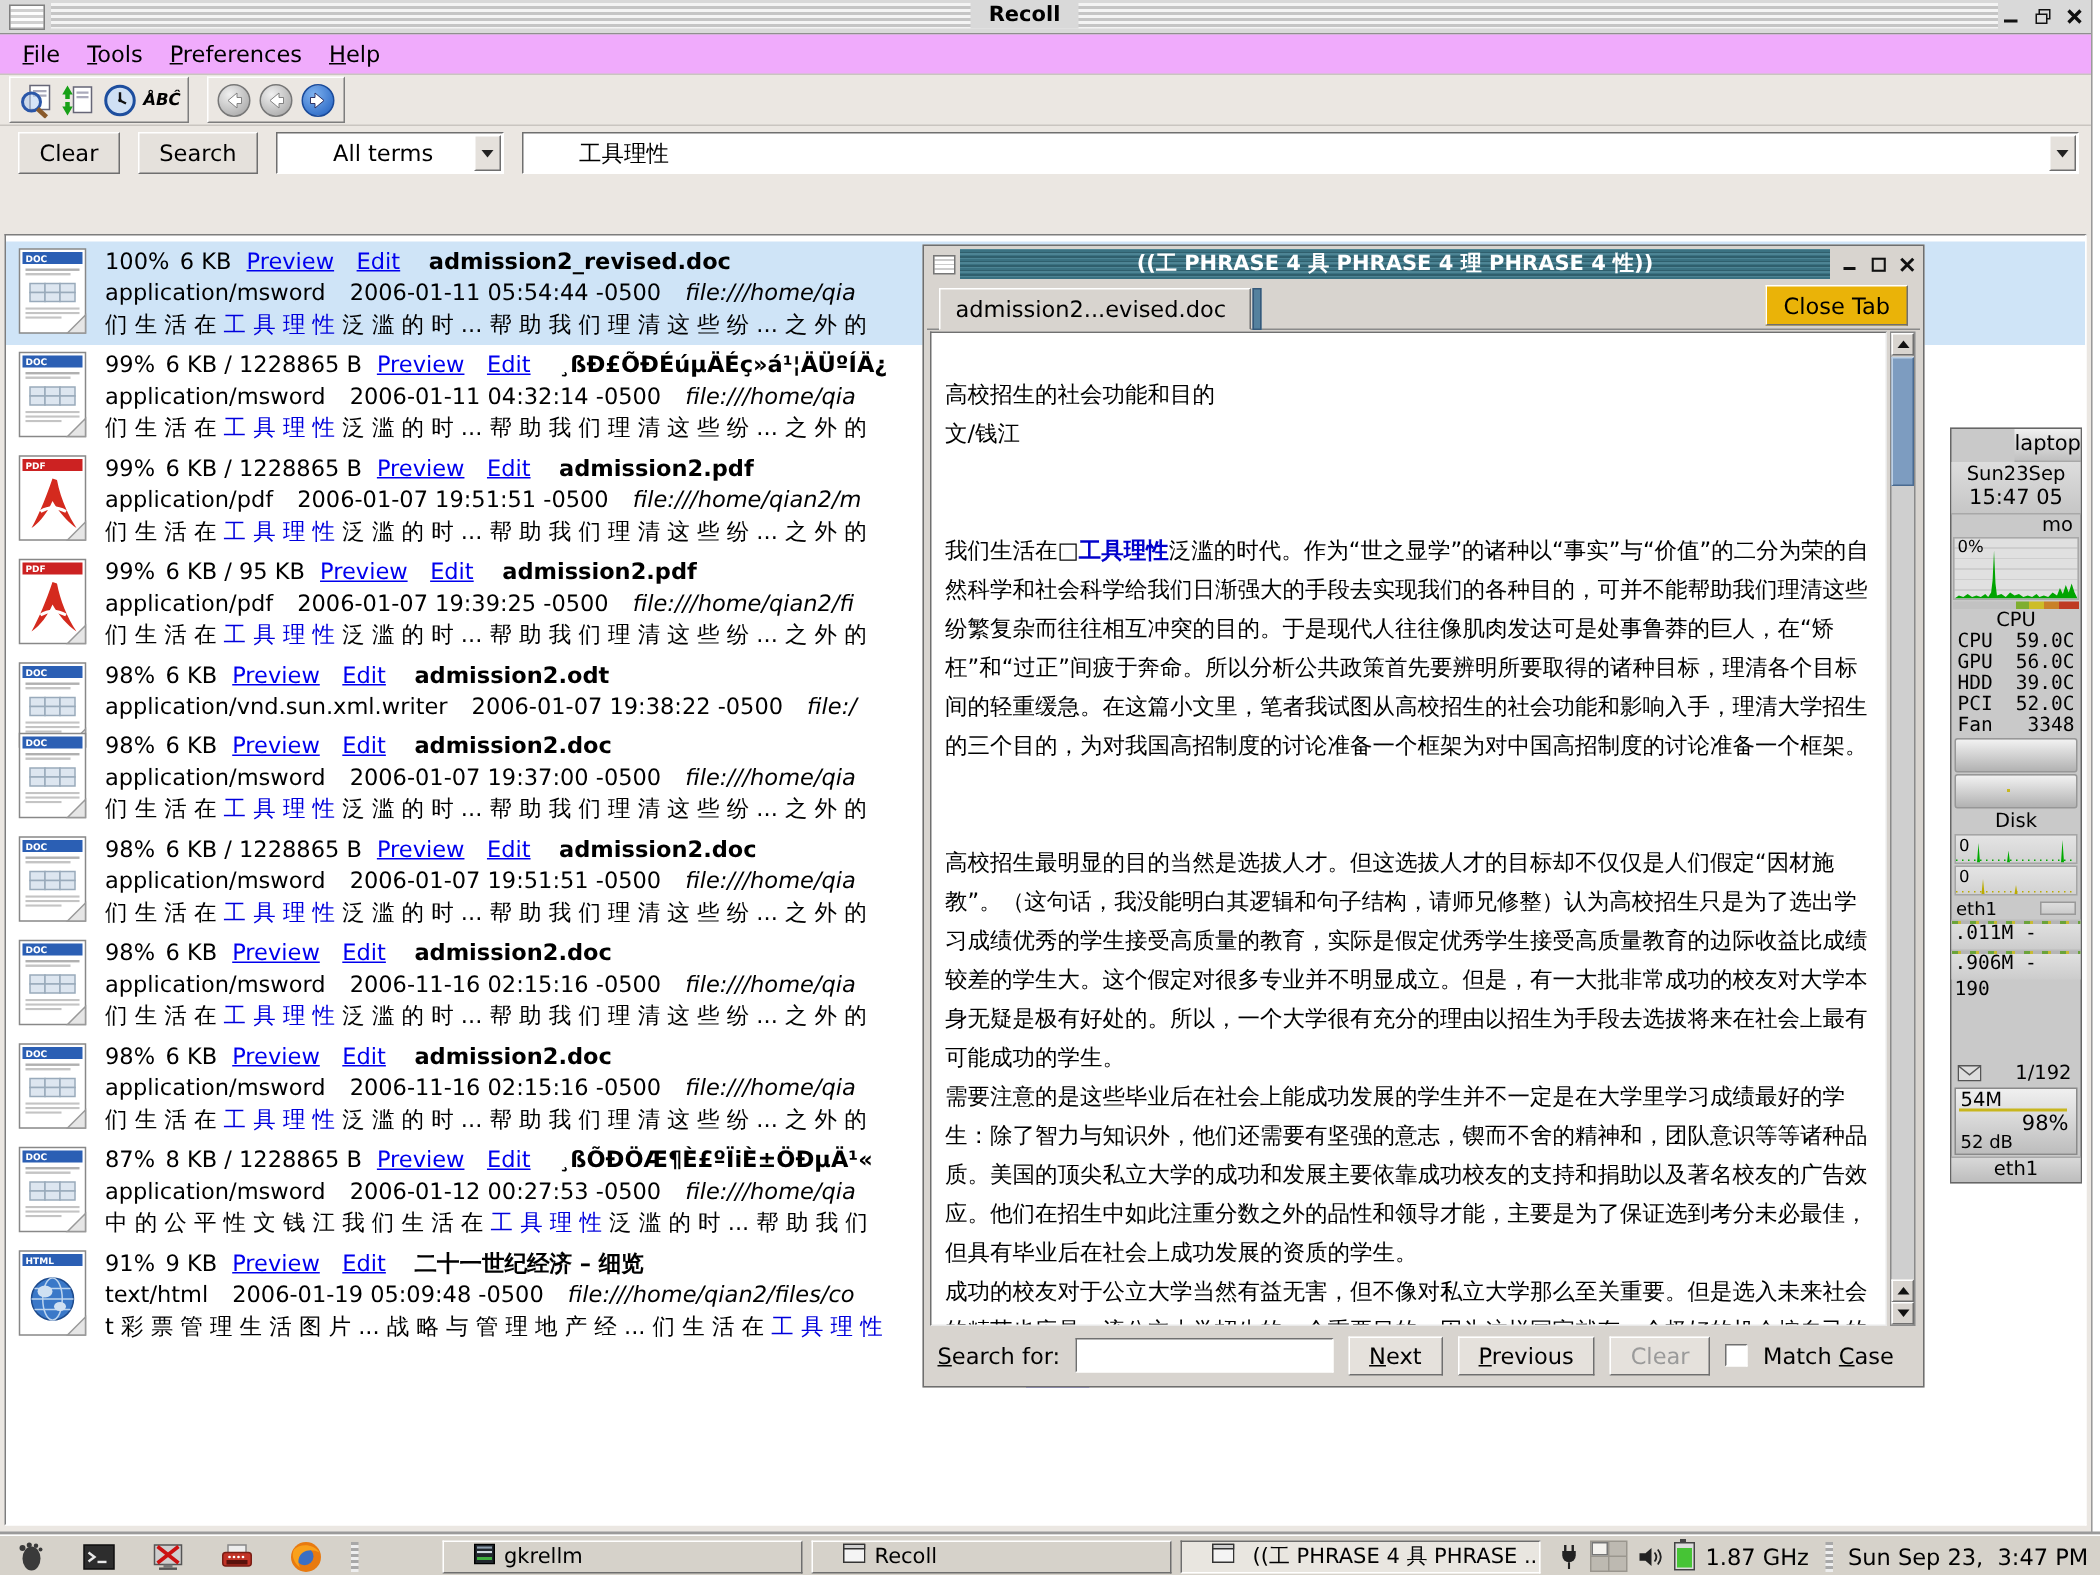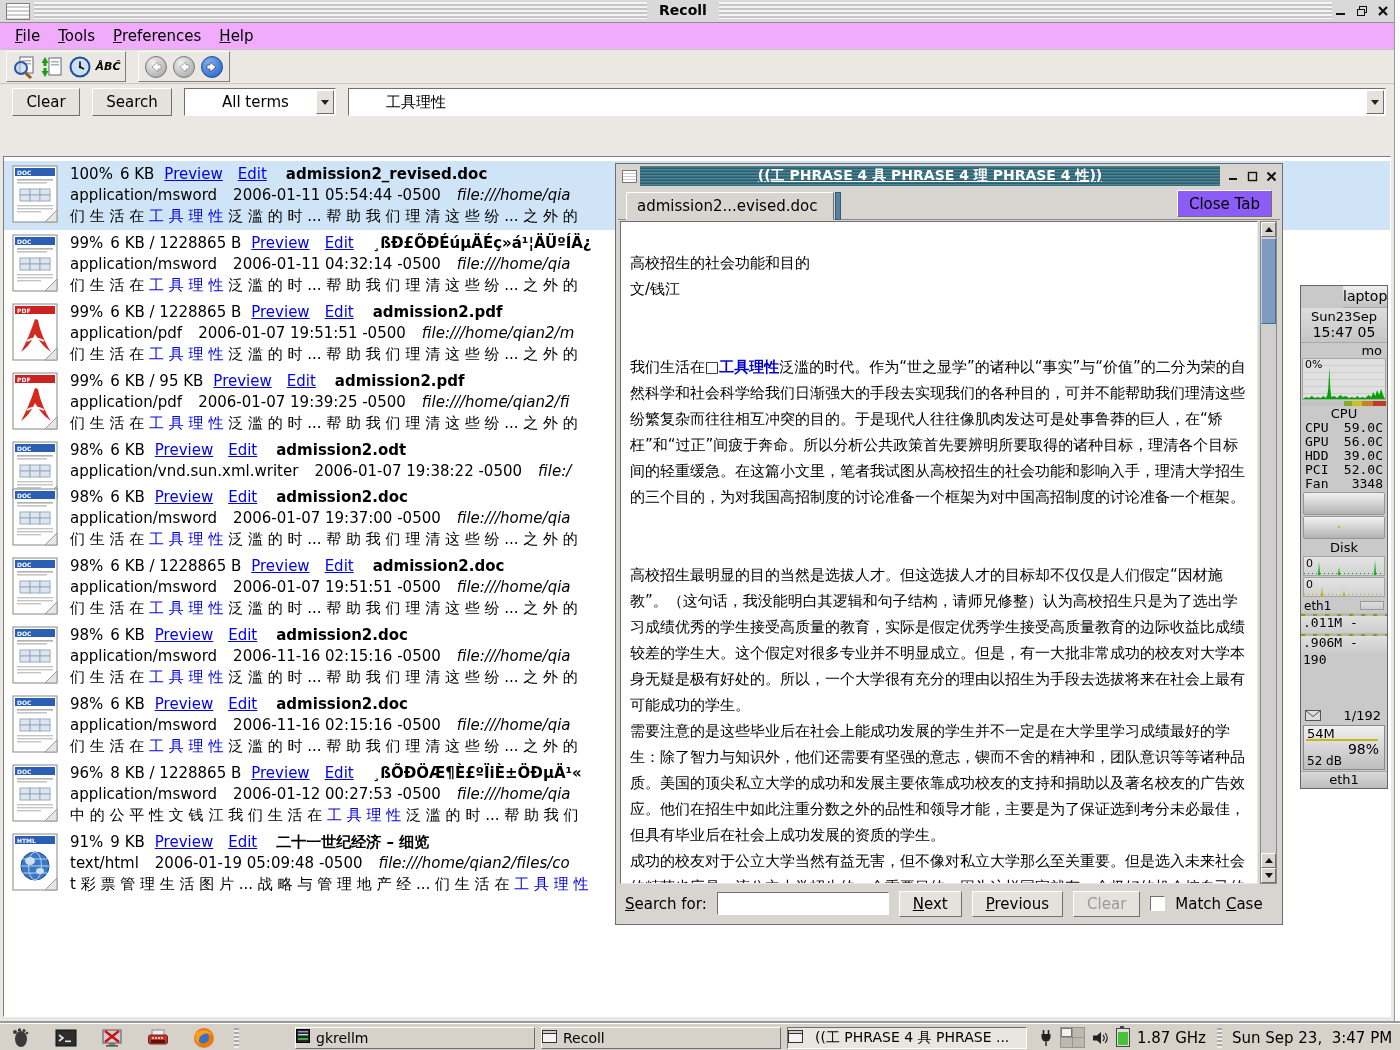--- a/index.html
+++ b/index.html
@@ -49,26 +49,26 @@
   a.rlink{color:#0000ee;text-decoration:underline;margin-right:15px;}
   .l1 .rtitle{font-weight:bold;margin-left:4px;}
   .l2 .mime{margin-right:16px;} .l2 .rdate{margin-right:16px;} .l2 .rurl{font-style:italic;}
   .l3 .hl{color:#0000dd;}
   #next-link{display:inline-block;margin:10px 0 0 680px;font-size:16px;font-weight:bold;color:#0000ee;text-decoration:underline;}
   
   #preview{position:absolute;left:615px;top:163px;width:668px;height:762px;background:#d8d4cf;border:1px solid #6e6e6e;box-sizing:border-box;z-index:5;}
   .pv-titlebar{position:absolute;left:2px;top:2px;right:2px;height:20px;display:flex;}
   .pv-menu{width:22px;display:flex;align-items:center;justify-content:center;background:#d8d4cf;}
   .pv-menu i{display:block;width:13px;height:11px;background:repeating-linear-gradient(180deg,#fff 0 2px,#ccc 2px 3px);border:1px solid #777;}
-  .pv-teal{flex:1;background:repeating-linear-gradient(180deg,#4d8494 0 1px,#3a7181 1px 2px,#2f5f6d 2px 3px);color:#fff;font-weight:bold;font-size:14px;display:flex;align-items:center;justify-content:center;white-space:nowrap;overflow:hidden;text-decoration:underline;}
+  .pv-teal{flex:1;background:repeating-linear-gradient(180deg,#4d8494 0 1px,#3a7181 1px 2px,#2f5f6d 2px 3px);color:#fff;font-weight:bold;font-size:14px;display:flex;align-items:center;justify-content:center;white-space:nowrap;overflow:hidden;}
   .pv-ctrl{width:58px;background:#d8d4cf;display:flex;align-items:center;justify-content:flex-end;gap:5px;padding-right:2px;}
   .pv-tabrow{position:absolute;left:2px;top:25px;right:2px;height:30px;border-bottom:1px solid #8a8a8a;}
   .pv-tab{position:absolute;left:8px;bottom:-1px;height:28px;width:208px;background:#d8d4cf;border:1px solid;border-color:#fff #707070 #d8d4cf #fff;font-size:15px;line-height:26px;padding:0 10px;box-sizing:border-box;white-space:nowrap;overflow:hidden;}
   .pv-tab-accent{position:absolute;left:217px;bottom:-1px;width:6px;height:28px;background:#54819e;border:1px solid #35597a;box-sizing:border-box;}
-  .pv-closetab{position:absolute;right:8px;top:1px;height:27px;padding:0 11px;background:#8b5cf6;border:1px solid;border-color:#fff #6f6f6f #6f6f6f #fff;font-size:15px;font-family:inherit;}
+  .pv-closetab{position:absolute;right:8px;top:1px;height:27px;padding:0 11px;background:#eab308;border:1px solid;border-color:#fff #6f6f6f #6f6f6f #fff;font-size:15px;font-family:inherit;}
   .pv-content{position:absolute;left:4px;top:57px;right:24px;bottom:40px;background:#fff;border:1px solid;border-color:#707070 #e9e9e9 #e9e9e9 #707070;padding:2px 9px;font-size:15px;line-height:26px;white-space:pre-wrap;overflow:hidden;}
   .pv-content .hl{color:#0000cc;font-weight:bold;}
   .pv-scroll{position:absolute;right:5px;top:57px;bottom:40px;width:17px;background:#cfcfcf;border:1px solid #8a8a8a;box-sizing:border-box;}
   .pv-sbtn{position:absolute;left:0;width:15px;height:15px;background:#d8d4cf;border:1px solid;border-color:#fff #707070 #707070 #fff;display:flex;align-items:center;justify-content:center;box-sizing:border-box;}
   #sb-up{top:0;} #sb-up2{bottom:15px;} #sb-down{bottom:0;}
   .tri-up-s{width:0;height:0;border-left:4px solid transparent;border-right:4px solid transparent;border-bottom:5px solid #111;}
   .tri-down-s{width:0;height:0;border-left:4px solid transparent;border-right:4px solid transparent;border-top:5px solid #111;}
   .pv-thumb{position:absolute;left:0;top:16px;width:15px;height:86px;background:#7d9cc0;border:1px solid;border-color:#bcd0e6 #4a6a90 #4a6a90 #bcd0e6;box-sizing:border-box;}
   .pv-find{position:absolute;left:4px;right:4px;bottom:4px;height:33px;display:flex;align-items:center;gap:10px;font-size:15px;padding-left:5px;background:#d8d4cf;}
   #find-input{width:172px;height:23px;border:1px solid;border-color:#707070 #fff #fff #707070;background:#fff;font-family:inherit;font-size:14px;padding:0 4px;box-sizing:border-box;}
@@ -100,21 +100,21 @@
   .gk-mail{height:17px;display:flex;align-items:center;justify-content:space-between;padding:0 6px 0 4px;font-size:13px;}
   .gk-mem{height:43px;margin:1px 2px;border:1px solid #8a8a8a;background:linear-gradient(180deg,#f0f0f0,#bdbdbd);position:relative;font-size:13px;}
   .gk-mem .m{position:absolute;left:3px;top:0;} .gk-mem .p{position:absolute;right:5px;top:15px;font-size:14px;} .gk-mem .v{position:absolute;left:3px;bottom:1px;font-size:12px;}
   .gk-mem .yline{position:absolute;left:2px;right:6px;top:13px;height:2px;background:#c8b61e;}
   .gk-footer{height:16px;line-height:16px;text-align:center;background:linear-gradient(180deg,#d8d8d8,#bdbdbd);border-top:1px solid #a8a8a8;font-size:13px;}
   
   #taskbar{position:absolute;left:0;top:1023px;width:1400px;height:27px;background:#d6d2ca;border-top:1px solid #fff;box-shadow:0 -2px 0 #9a9a9a;display:flex;align-items:center;font-size:14px;z-index:10;}
   .launcher{width:24px;height:22px;margin-left:22px;display:flex;align-items:center;justify-content:center;}
   .launcher:first-child{margin-left:8px;}
   .tb-handle{width:5px;height:20px;margin-left:18px;background:repeating-linear-gradient(180deg,#a8a8a8 0 2px,#eee 2px 4px);}
-  .task-btn{height:22px;width:240px;margin-left:6px;display:flex;align-items:center;gap:6px;padding:0 0;box-sizing:border-box;background:#d6d2ca;border:1px solid;border-color:#fff #6e6e6e #6e6e6e #fff;overflow:hidden;white-space:nowrap;font-size:14px;}
+  .task-btn{height:22px;width:240px;margin-left:6px;display:flex;align-items:center;gap:6px;padding:0 20px;box-sizing:border-box;background:#d6d2ca;border:1px solid;border-color:#fff #6e6e6e #6e6e6e #fff;overflow:hidden;white-space:nowrap;font-size:14px;}
   .task-btn.first{margin-left:56px;}
   .task-btn.active{border-color:#6e6e6e #fff #fff #6e6e6e;background:#e9e6e0;gap:12px;}
   .tray{margin-left:12px;display:flex;align-items:center;gap:7px;}
   .pager{display:grid;grid-template-columns:11px 11px;grid-template-rows:9px 9px;gap:1px;background:#9a968e;padding:1px;}
   .pager i{display:block;background:#bdb9b1;} .pager i.on{background:#f4f2ee;border:1px solid #777;box-sizing:border-box;}
   .batt{width:12px;height:17px;border:1px solid #444;background:#ddd;position:relative;}
   .batt::before{content:"";position:absolute;left:3px;top:-3px;width:4px;height:2px;background:#444;}
   .batt::after{content:"";position:absolute;left:1px;right:1px;bottom:1px;height:78%;background:#46c435;}
   .freq{font-size:15px;}
   .clock{margin-left:10px;font-size:15px;white-space:pre;}
@@ -439,21 +439,21 @@
                 <rect x="28" y="24" width="10" height="6"></rect>
                 <rect x="8" y="30" width="10" height="6"></rect>
                 <rect x="18" y="30" width="10" height="6"></rect>
                 <rect x="28" y="30" width="10" height="6"></rect>
               </g>
               <rect x="5" y="40" width="36" height="1.4" fill="#c4c4c4"></rect>
               <rect x="5" y="43" width="36" height="1.4" fill="#c4c4c4"></rect>
               <rect x="5" y="46" width="24" height="1.4" fill="#c4c4c4"></rect>
               <path d="M45 45 L45 57 L33 57 Z" fill="#e6e6e6" stroke="#999"></path>
             </svg></div>
-          <div class="l1"><span class="pct">96%</span><span class="size">8 KB / 1228865 B</span><a class="rlink">Preview</a><a class="rlink">Edit</a><span class="rtitle">¸ßÕÐÖÆ¶È£ºÏiÈ±ÖÐµÄ¹«</span></div>
+          <div class="l1"><span class="pct">87%</span><span class="size">8 KB / 1228865 B</span><a class="rlink">Preview</a><a class="rlink">Edit</a><span class="rtitle">¸ßÕÐÖÆ¶È£ºÏiÈ±ÖÐµÄ¹«</span></div>
           <div class="l2"><span class="mime">application/msword</span><span class="rdate">2006-01-12 00:27:53 -0500</span><span class="rurl">file:///home/qia</span></div>
           <div class="l3"><span>中 的 公 平 性 文 钱 江 我 们 生 活 在 </span><span class="hl">工 具 理 性</span><span> 泛 滥 的 时 ... 帮 助 我 们</span></div>
         </div>
         <div class="row">
           <div class="ficon"><svg width="46" height="58">
               <rect x="1" y="1" width="44" height="56" fill="#fff" stroke="#888"></rect>
               <rect x="3" y="3" width="40" height="8" fill="#2b5fb4"></rect>
               <text x="5" y="9.5" font-size="6" fill="#fff" font-weight="bold" font-family="DejaVu Sans">HTML</text>
               <circle cx="23" cy="33" r="14" fill="#3a78c8" stroke="#1d4a8c"></circle>
               <ellipse cx="23" cy="33" rx="6.5" ry="14" fill="none" stroke="#bcd4ee"></ellipse>

